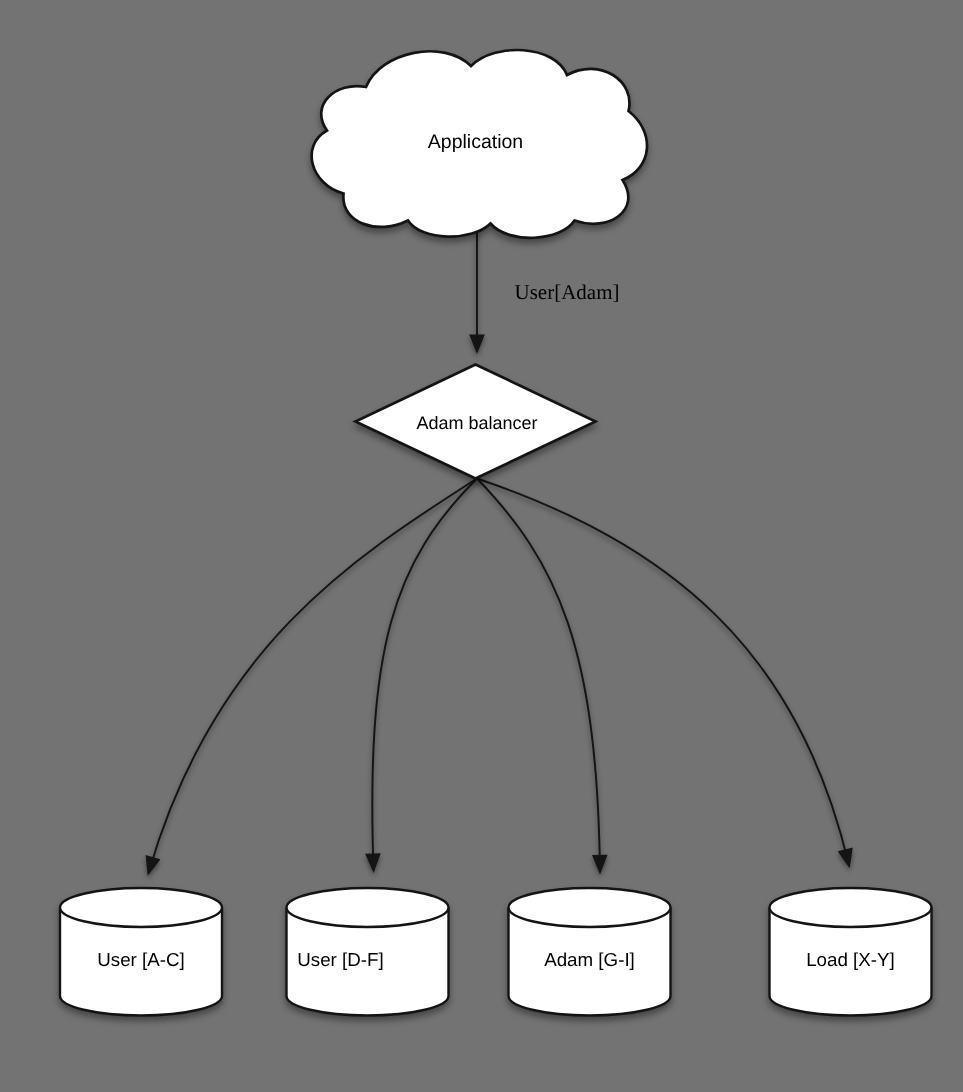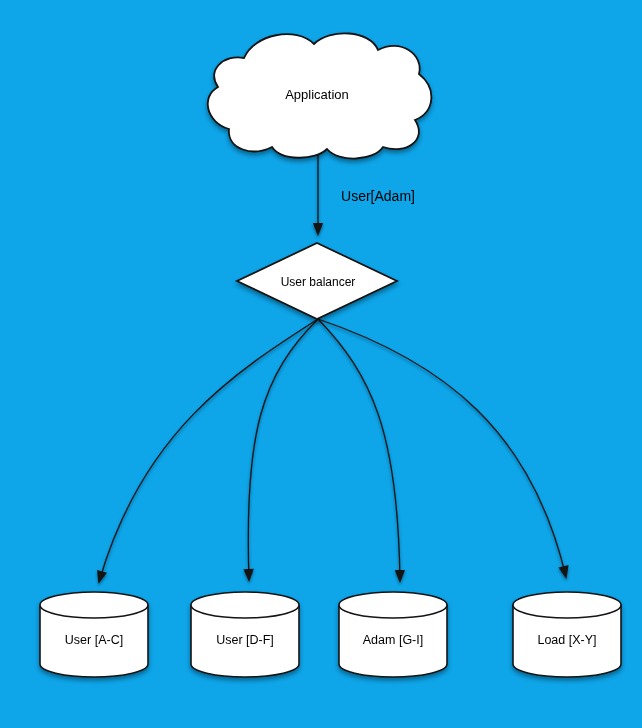--- a/index.html
+++ b/index.html
@@ -4,21 +4,21 @@
 <style>
   html, body {
     margin: 0;
     padding: 0;
     background: #ffffff;
   }
   .canvas {
     position: relative;
     width: 642px;
     height: 728px;
-    background: #0ea5e9;
+    background: #737373;
     overflow: hidden;
     font-family: "Liberation Sans", sans-serif;
   }
   .canvas svg {
     position: absolute;
     left: 0;
     top: 0;
   }
   .connector {
     fill: none;
@@ -109,25 +109,25 @@
 
       <g class="cyl" transform="translate(567,605)">
         <path class="cyl-body" d="M -54 0 L -54 59 A 54 13 0 0 0 54 59 L 54 0"></path>
         <ellipse class="cyl-top" cx="0" cy="0" rx="54" ry="13"></ellipse>
       </g>
     </g>
   </svg>
 
   <div class="label label-cloud" style="left:317px; top:94px;">Application</div>
 
-  <div class="label label-edge" style="left:378px; top:196px;">User[Adam]</div>
+  <div class="label label-edge" style="left:378px; top:196px;font-family:Liberation Serif, serif;">User[Adam]</div>
 
-  <div class="label label-diamond" style="left:318px; top:282px;">User balancer</div>
+  <div class="label label-diamond" style="left:318px; top:282px;">Adam balancer</div>
 
   <div class="label label-cyl" style="left:94px; top:640px;">User [A-C]</div>
 
-  <div class="label label-cyl" style="left:245px; top:640px;">User [D-F]</div>
+  <div class="label label-cyl" style="left:227px; top:640px;">User [D-F]</div>
 
   <div class="label label-cyl" style="left:393px; top:640px;">Adam [G-I]</div>
 
   <div class="label label-cyl" style="left:567px; top:640px;">Load [X-Y]</div>
 
 </div>
 
 </body></html>

